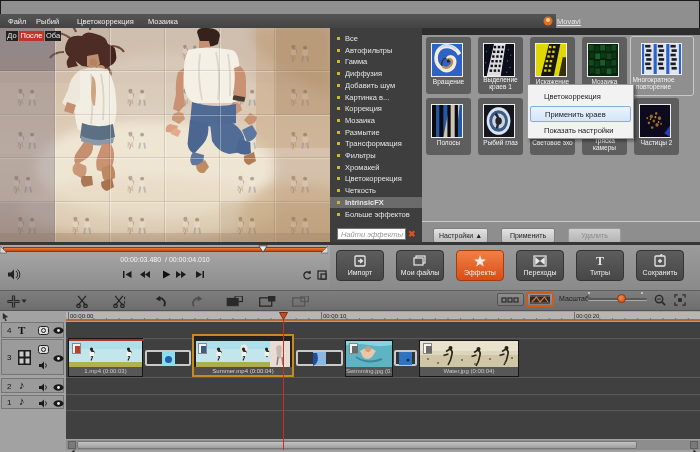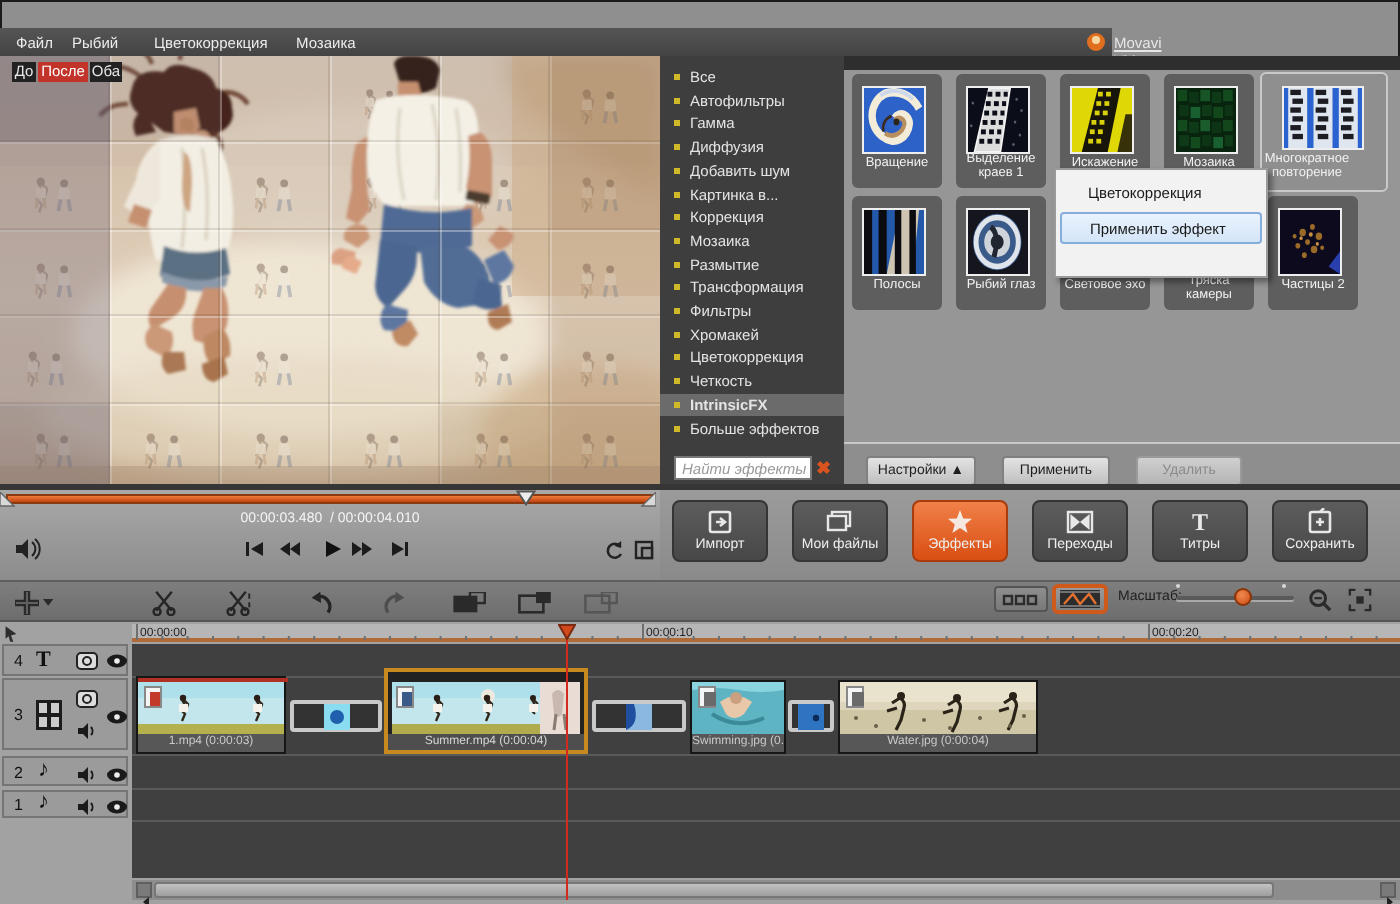--- a/index.html
+++ b/index.html
@@ -476,21 +476,22 @@
     </div>
     <div class="abs" style="left:0;top:193px;width:278px;height:1px;background:#c8c8c8"></div>
     <div class="abs" style="left:0;top:194px;width:278px;height:23px;background:#8e8e8e"></div>
 
     <div class="fxbtn" style="left:11px;top:200px;width:55px">Настройки ▲</div>
     <div class="fxbtn" style="left:79px;top:200px;width:54px">Применить</div>
     <div class="fxbtn dis" style="left:146px;top:200px;width:53px">Удалить</div>
   </div>
   <div class="abs" id="ctxmenu">
     <div class="mi" style="top:4px">Цветокоррекция</div>
-    <div class="mi hl" style="top:21px">Применить эффект</div>
+    <div class="mi hl" style="top:21px">Применить краев</div>
+    <div class="mi" style="top:38px">Показать настройки</div>
   </div>
   <div class="abs" style="left:0;top:242px;width:700px;height:4px;background:#363636"></div>
   <div class="abs" id="transport">
     <div class="abs" id="seekbar"></div>
     <svg class="abs" style="left:258px;top:0" width="10" height="8" viewBox="0 0 10 8">
         <path d="M0.8 0.8 L9.2 0.8 L5 7.2 Z" fill="#ececec" stroke="#555" stroke-width="1"></path>
       </svg>
     <svg class="abs" style="left:0;top:1px" width="8" height="8" viewBox="0 0 8 8">
         <path d="M0 0 L7 7 L0 7 Z" fill="#d8d8d8" stroke="#666" stroke-width=".7"></path>
       </svg>

